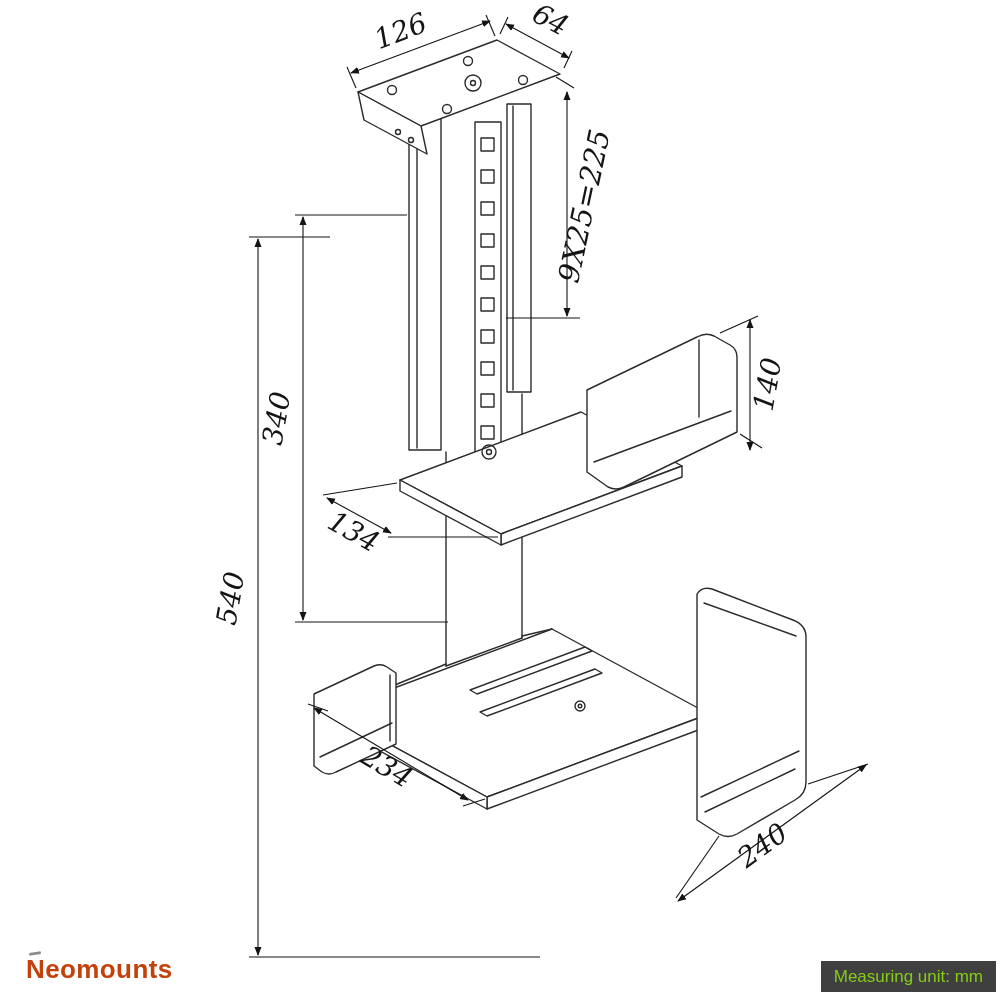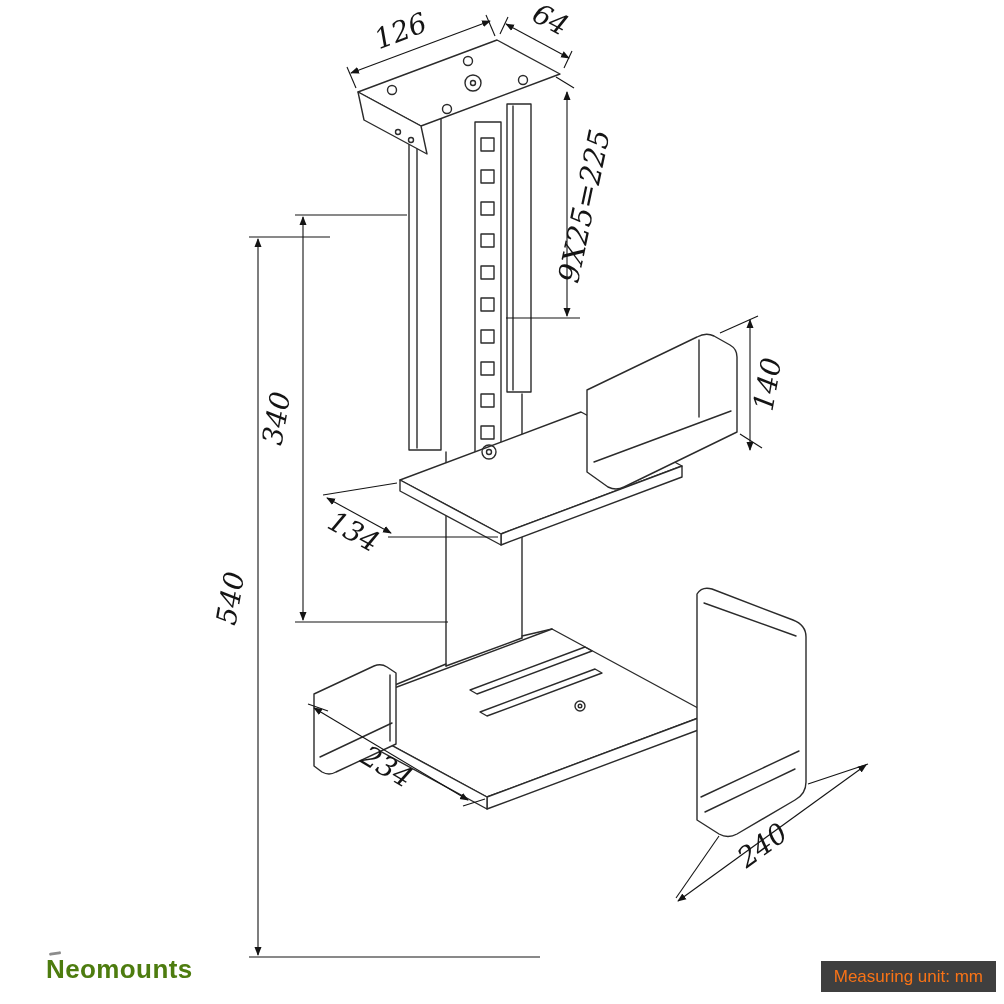--- a/index.html
+++ b/index.html
@@ -6,24 +6,24 @@
   .stage{position:relative;width:1004px;height:1004px;background:#ffffff;
          font-family:"Liberation Sans",sans-serif;overflow:hidden;}
   svg{position:absolute;left:0;top:0;}
   .part{stroke:#2b2b2b;stroke-width:1.4;fill:none;stroke-linecap:round;stroke-linejoin:round;}
   .part .face{fill:#ffffff;}
   .dims{stroke:#141414;stroke-width:1.1;fill:none;}
   .dimline{marker-start:url(#arrow);marker-end:url(#arrow);}
   .dim-label{font:italic 28px "DejaVu Serif",serif;fill:#141414;text-anchor:middle;stroke:none;}
   .dim-label.long{font-size:29px;}
   .brand{position:absolute;left:26px;top:954px;font-size:26px;font-weight:600;
-         color:#4d7c0f;letter-spacing:0.4px;margin-left:20px;}
+         color:#c2410c;letter-spacing:0.4px;}
   .brand-mark{position:absolute;left:3px;top:-2px;width:12px;height:2.5px;
          background:#8c8c8c;border-radius:2px;transform:rotate(-8deg);}
-  .badge{position:absolute;right:8px;top:961px;background:#3f3f3f;color:#f97316;
+  .badge{position:absolute;right:8px;top:961px;background:#3f3f3f;color:#84cc16;
          font-size:17px;line-height:19px;padding:6px 13px;}
 </style>
 </head>
 <body>
 
 <div class="stage">
 
 <svg width="1004" height="1004" viewBox="0 0 1004 1004">
   <defs>
     <marker id="arrow" viewBox="0 0 10 10" refX="9" refY="5" markerWidth="8" markerHeight="8" orient="auto-start-reverse">

